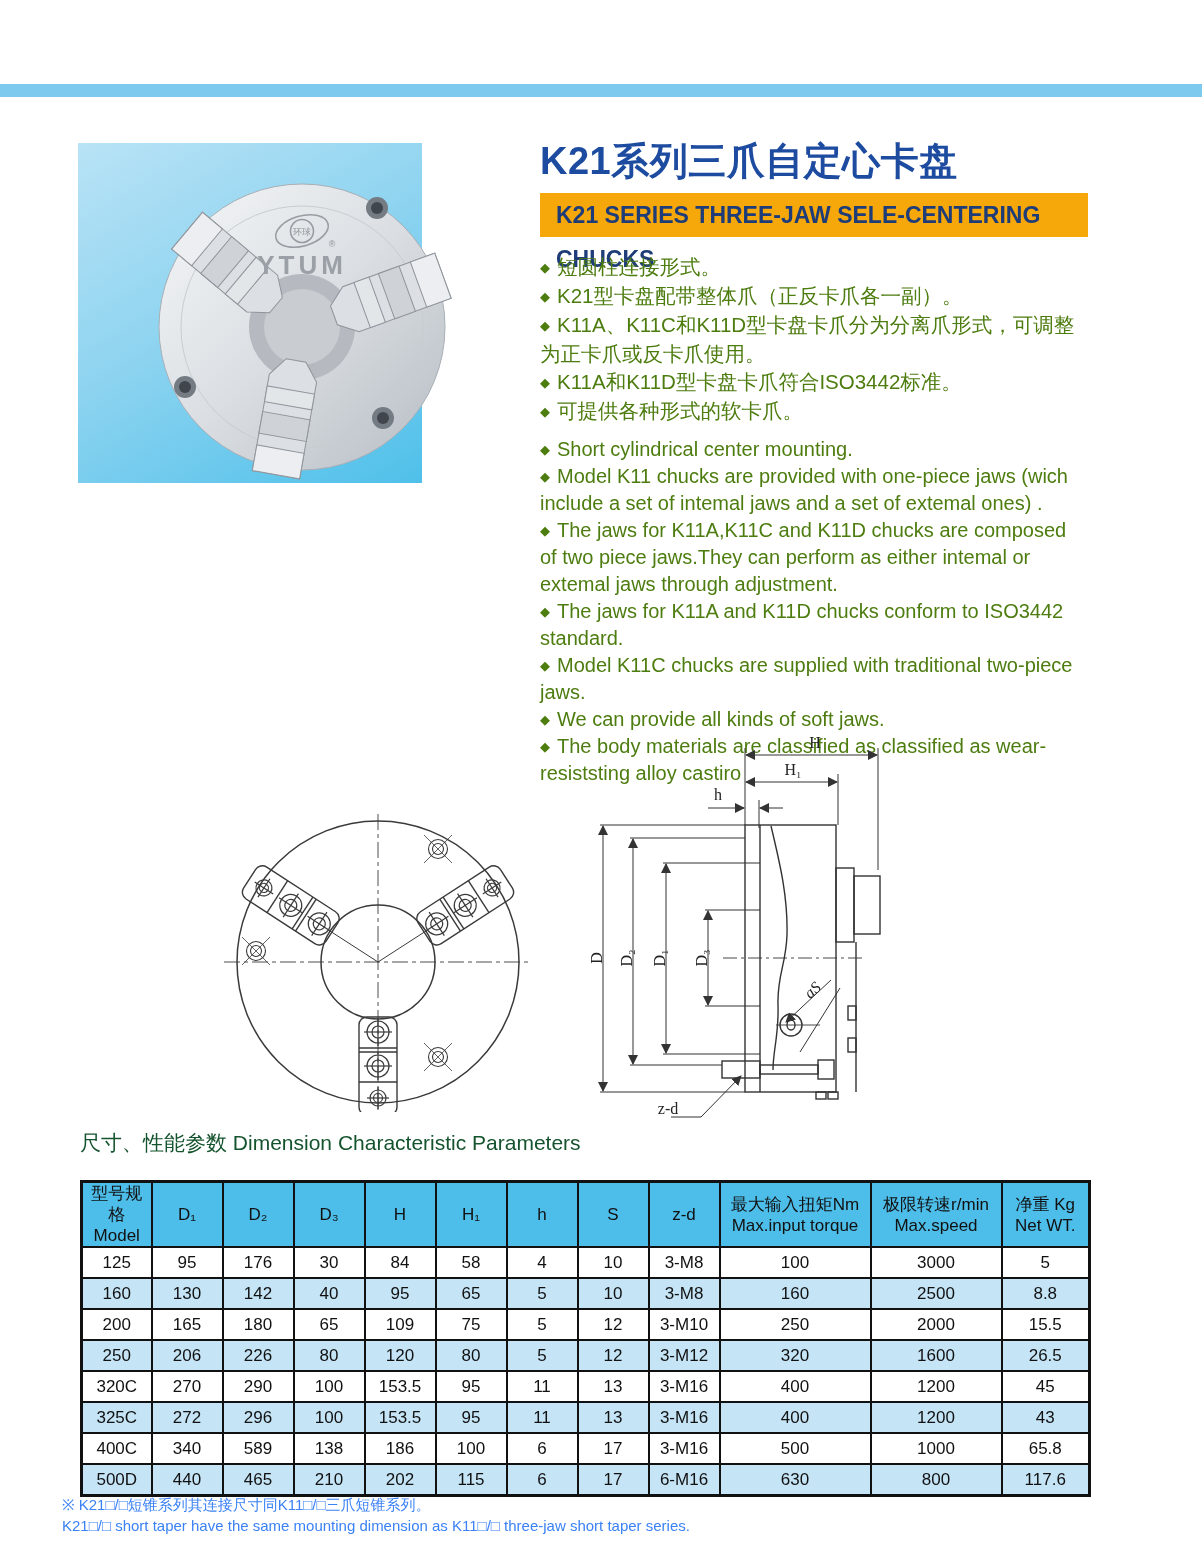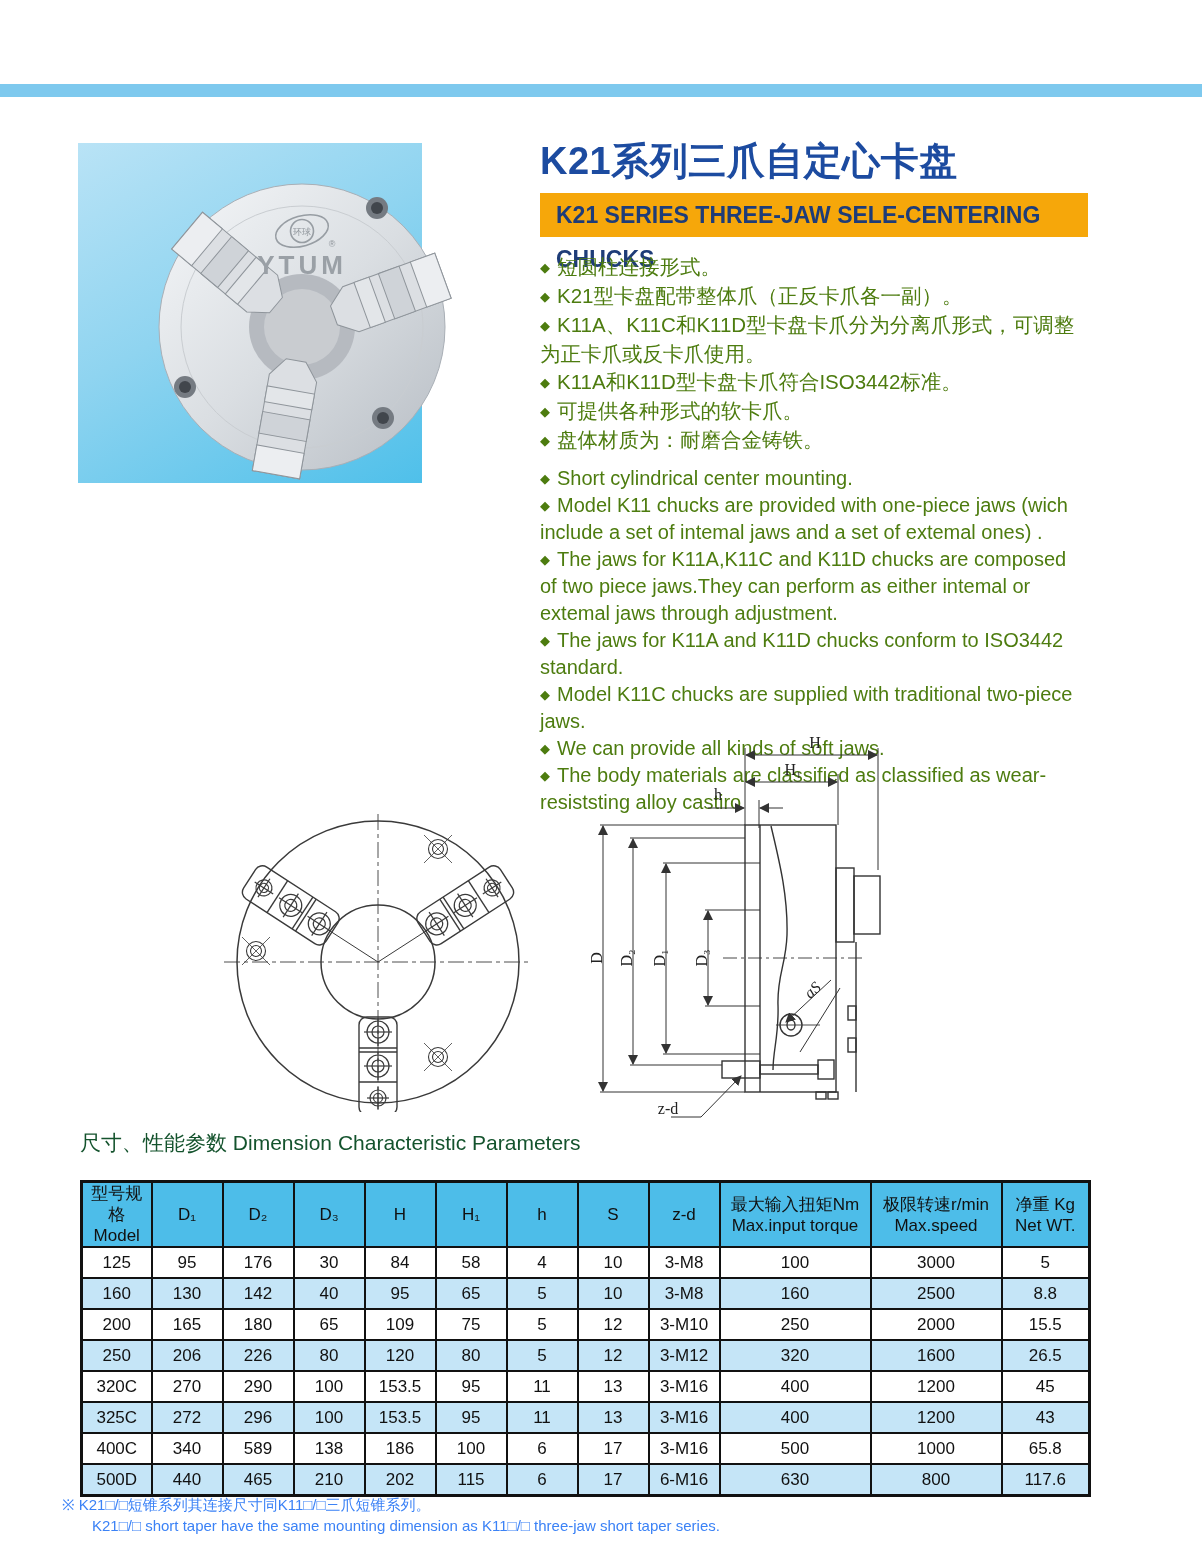--- a/index.html
+++ b/index.html
@@ -28,21 +28,21 @@
   
   .spec-table{position:absolute;left:80px;top:1180px;width:1008px;border-collapse:collapse;table-layout:fixed;
               border:3px solid #111;}
   .spec-table th,.spec-table td{border:2px solid #111;text-align:center;vertical-align:middle;padding:0;}
   .spec-table thead th{background:var(--table_header_bg,#4dbde9);font-weight:normal;font-size:17px;height:55px;color:#111;}
   .spec-table thead .hline{line-height:21px;}
   .spec-table tbody td{font-size:17px;height:29px;color:#111;background:#fff;}
   .spec-table tbody tr.alt td{background:var(--row_alt_bg,#c5e5f7);}
   
   .footnote{position:absolute;left:62px;top:1494px;font-size:15px;line-height:21px;color:#3b82f6;}
-  .fn2{margin-left:30px;}
+  .fn2{}
 </style>
 </head>
 <body>
 
 <div class="page">
 
   <div class="top-strip"></div>
 
   <div class="photo">
     <svg width="434" height="340" viewBox="0 0 434 340">
@@ -88,21 +88,20 @@
     <h1 class="title">K21系列三爪自定心卡盘</h1>
     <div class="banner">
       <span>K21 SERIES THREE-JAW SELE-CENTERING CHUCKS</span>
     </div>
     <div class="features features-cn" id="features-cn">
         <div class="feat-line"><span class="diamond">◆</span><span>短圆柱连接形式。</span></div>
         <div class="feat-line"><span class="diamond">◆</span><span>K21型卡盘配带整体爪（正反卡爪各一副）。</span></div>
         <div class="feat-line"><span class="diamond">◆</span><span>K11A、K11C和K11D型卡盘卡爪分为分离爪形式，可调整为正卡爪或反卡爪使用。</span></div>
         <div class="feat-line"><span class="diamond">◆</span><span>K11A和K11D型卡盘卡爪符合ISO3442标准。</span></div>
         <div class="feat-line"><span class="diamond">◆</span><span>可提供各种形式的软卡爪。</span></div>
-        <div class="feat-line"><span class="diamond">◆</span><span>盘体材质为：耐磨合金铸铁。</span></div>
       </div>
     <div class="features features-en" id="features-en">
         <div class="feat-line"><span class="diamond">◆</span><span>Short cylindrical center mounting.</span></div>
         <div class="feat-line"><span class="diamond">◆</span><span>Model K11 chucks are provided with one-piece jaws  (wich include a set of intemal  jaws and a set of  extemal ones)  .</span></div>
         <div class="feat-line"><span class="diamond">◆</span><span>The jaws for K11A,K11C and K11D chucks are composed of two piece jaws.They can perform as either intemal or extemal jaws through adjustment.</span></div>
         <div class="feat-line"><span class="diamond">◆</span><span>The jaws for K11A and K11D chucks conform to ISO3442 standard.</span></div>
         <div class="feat-line"><span class="diamond">◆</span><span>Model K11C chucks are supplied with traditional two-piece jaws.</span></div>
         <div class="feat-line"><span class="diamond">◆</span><span>We can provide all kinds of soft jaws.</span></div>
         <div class="feat-line"><span class="diamond">◆</span><span>The body materials are classified as classified as wear-resiststing alloy castiro</span></div>
       </div>

